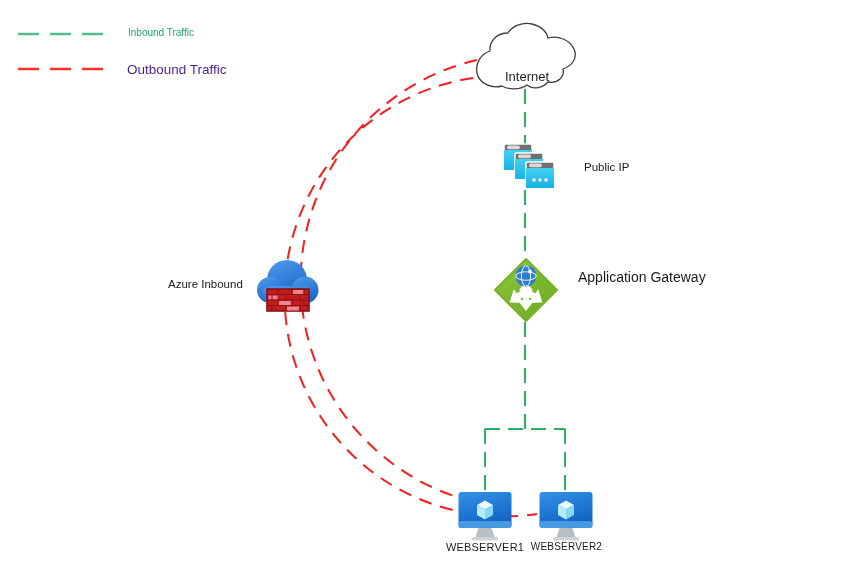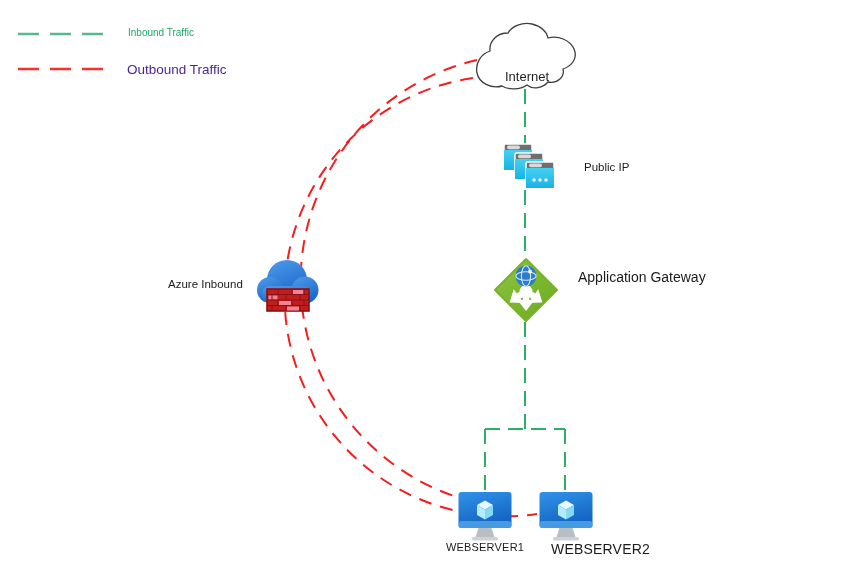--- a/index.html
+++ b/index.html
@@ -18,21 +18,21 @@
     color: #1b1b1b;
     user-select: none;
   }
   #lbl-legend-inbound  { left: 128px; top: 27px;  font-size: 10px; color: #1ea767; }
   #lbl-legend-outbound { left: 127px; top: 62px;  font-size: 13.5px; color: #4c1d95; }
   #lbl-internet        { left: 479px; top: 49px;  width: 96px; text-align: center; font-size: 13px; color: #1f1f1f; margin-top: 20px; }
   #lbl-public-ip       { left: 576px; top: 161px; font-size: 11.5px; margin-left: 8px; }
   #lbl-app-gateway     { left: 578px; top: 269px; font-size: 14px; }
   #lbl-firewall        { left: 168px; top: 278px; font-size: 11.5px; }
   #lbl-webserver1      { left: 443px; top: 541px; width: 84px; text-align: center; font-size: 11px; letter-spacing: .2px; }
-  #lbl-webserver2      { left: 551px; top: 541px; width: 85px; text-align: center; font-size: 14px; letter-spacing: .2px; }
+  #lbl-webserver2      { left: 524px; top: 541px; width: 85px; text-align: center; font-size: 10px; letter-spacing: .2px; }
 </style>
 </head>
 <body>
 
 <div class="stage">
 
   <svg width="844" height="570" viewBox="0 0 844 570">
     <defs>
       <linearGradient id="gFw" x1="0" y1="0" x2="0.4" y2="1">
         <stop offset="0" stop-color="#4f9cec"></stop>

